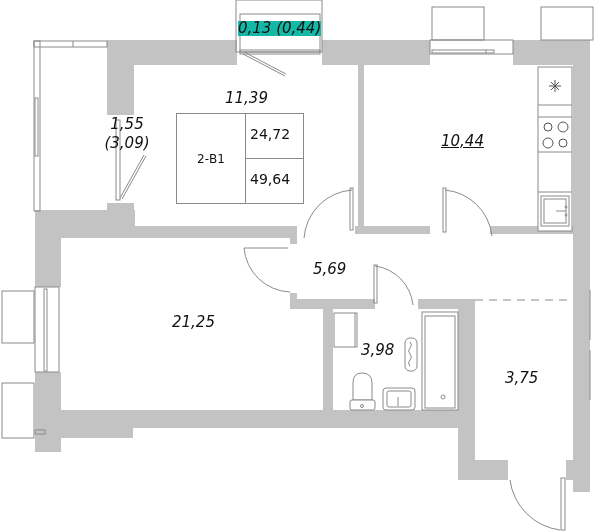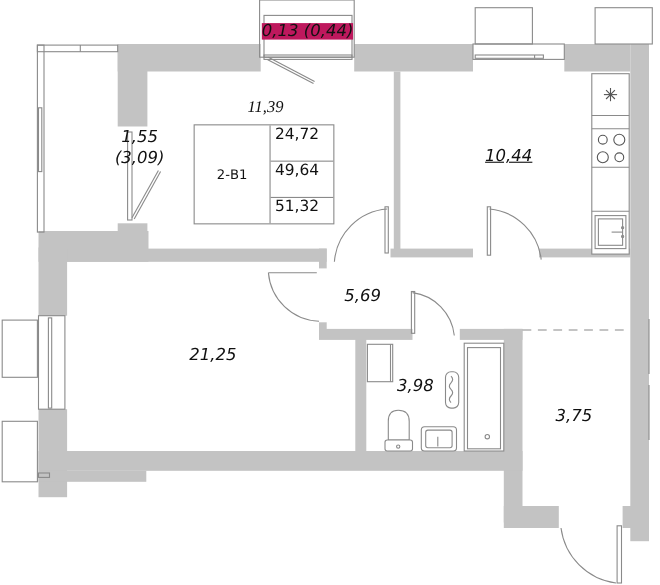--- a/index.html
+++ b/index.html
@@ -177,34 +177,33 @@
   </g>
 
   <rect class="line" x="35" y="430" width="10" height="4"></rect>
 </svg>
 
 <div class="lbl center" style="left:56px; top:117px; width:52px;">
   <div>1,55</div>
   <div style="margin-top:4px;">(3,09)</div>
 </div>
 
-<div class="lbl" style="left:238px; top:21px; background:#be185d;">0,13 (0,44)</div>
-
-<div class="lbl" style="left:225px; top:91px;font-family:Liberation Serif, serif;">11,39</div>
+<div class="lbl" style="left:238px; top:21px; background:#14b8a6;">0,13 (0,44)</div>
+
+<div class="lbl" style="left:225px; top:91px;">11,39</div>
 
 <div class="lbl" style="left:441px; top:134px;text-decoration:underline;">10,44</div>
 
 <div class="lbl" style="left:313px; top:262px;">5,69</div>
 
 <div class="lbl" style="left:172px; top:315px;">21,25</div>
 
 <div class="lbl" style="left:361px; top:343px;">3,98</div>
 
 <div class="lbl" style="left:505px; top:371px;">3,75</div>
 
 <div class="info-table">
   <div class="info-left">2-В1</div>
   <div class="info-right">
     <div class="info-cell">24,72</div>
     <div class="info-cell">49,64</div>
-    <div class="info-cell">51,32</div>
   </div>
 </div>
 
 </body></html>

